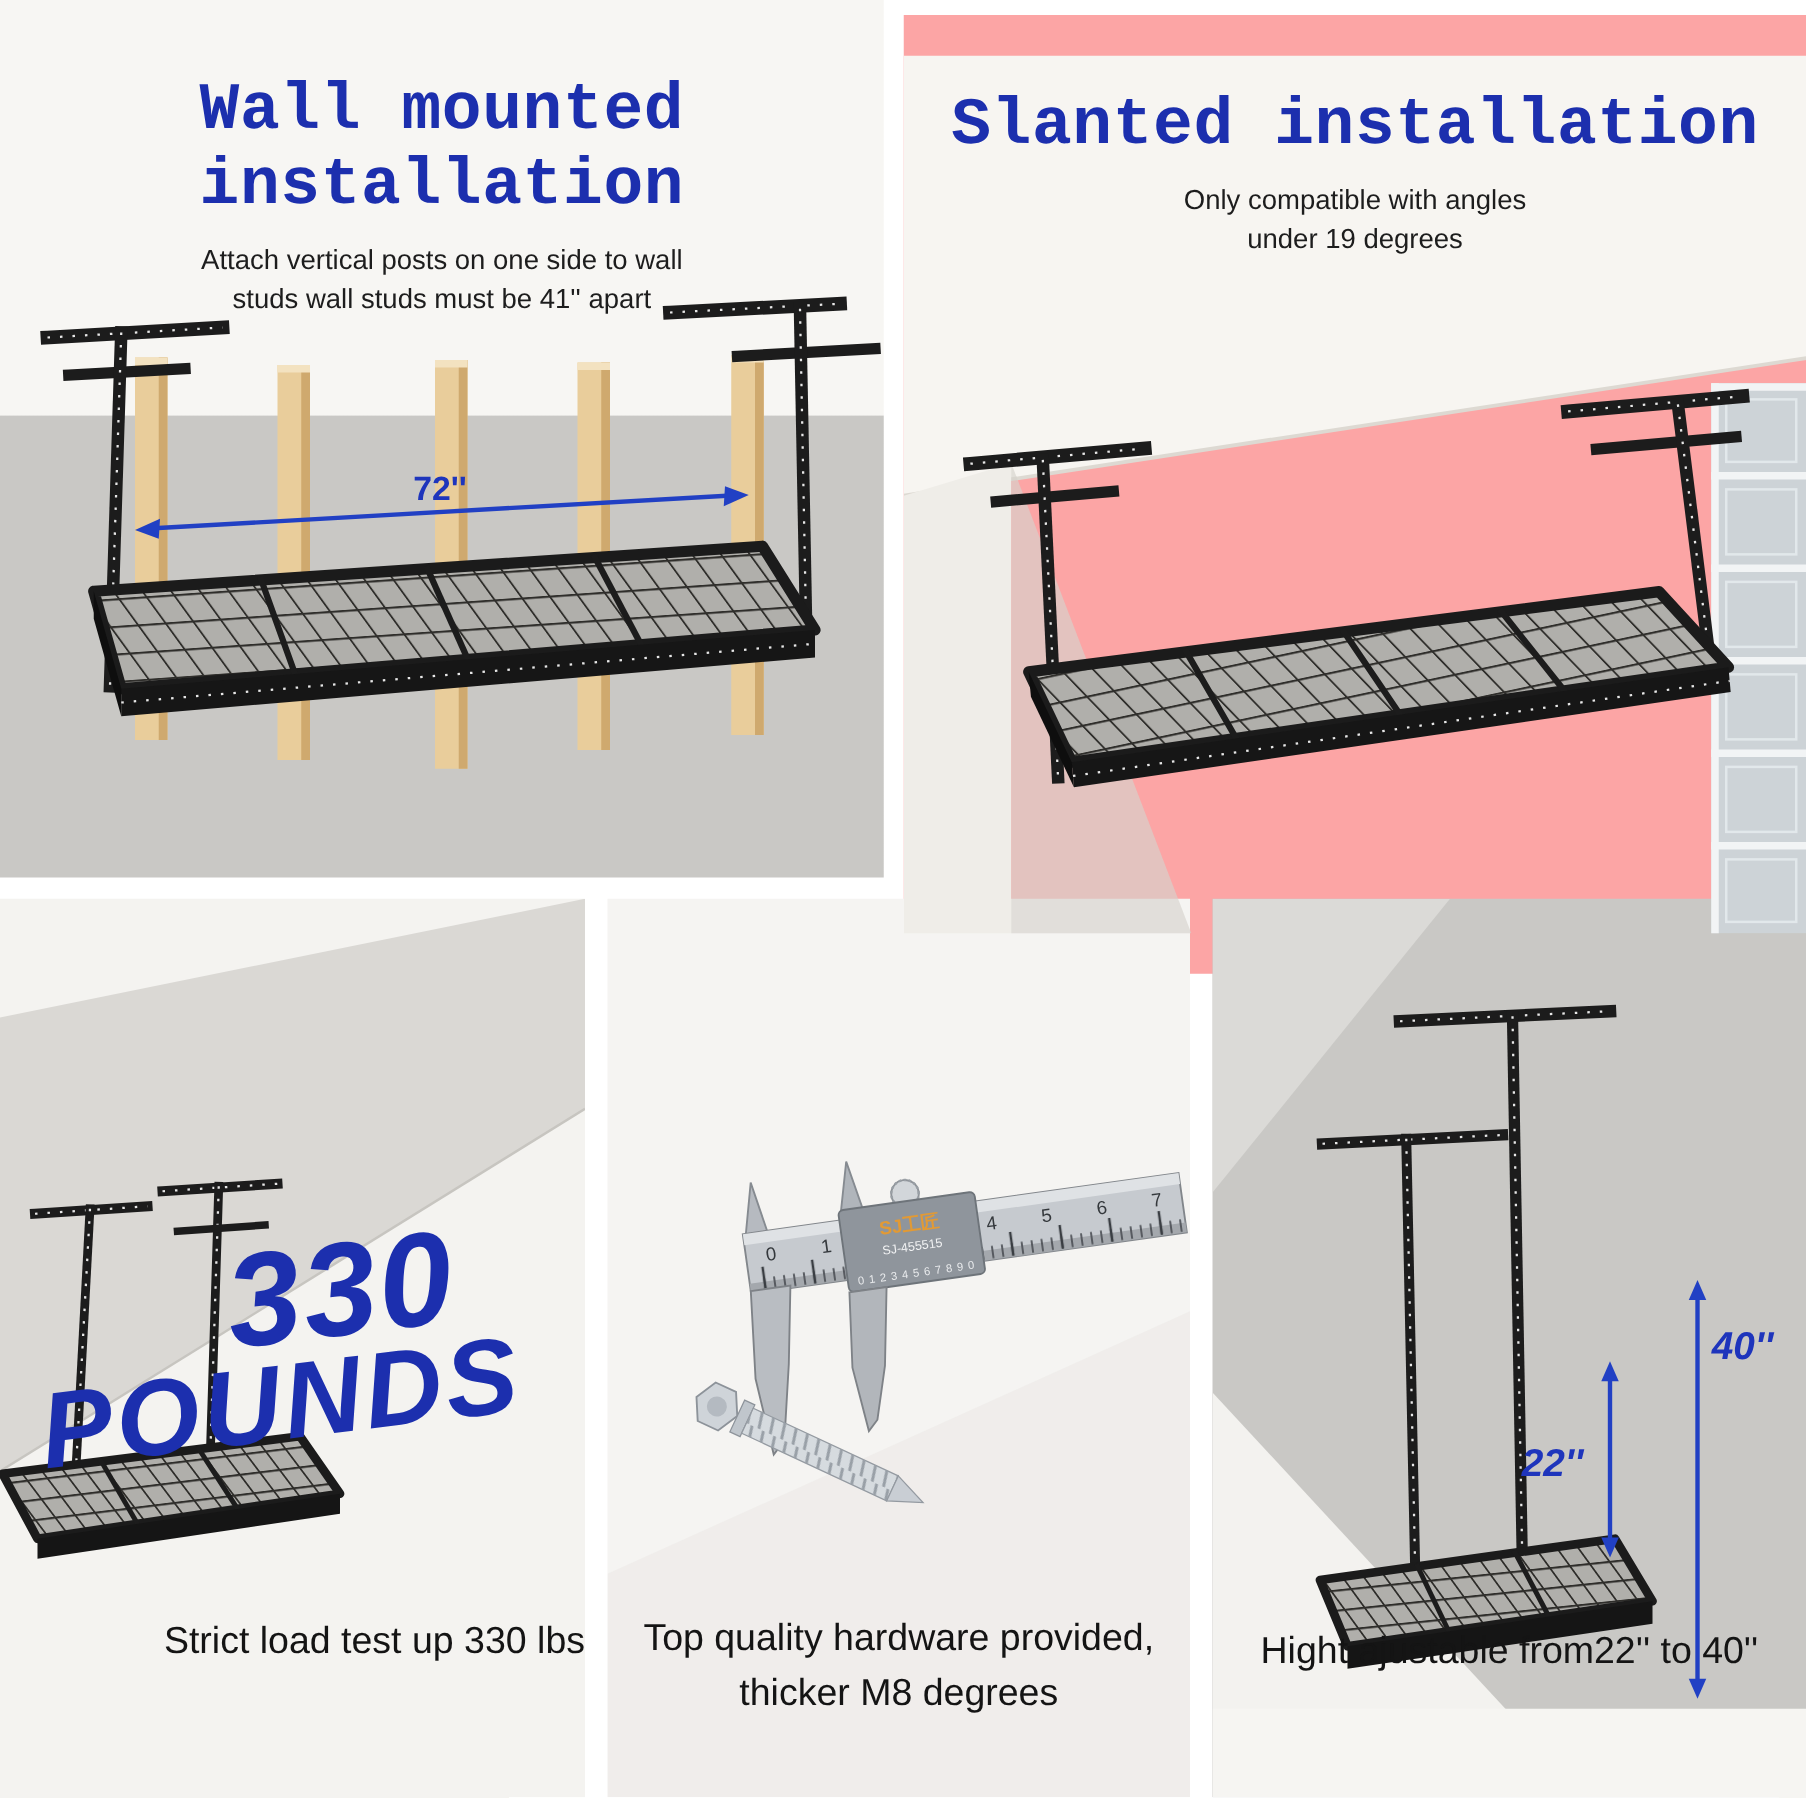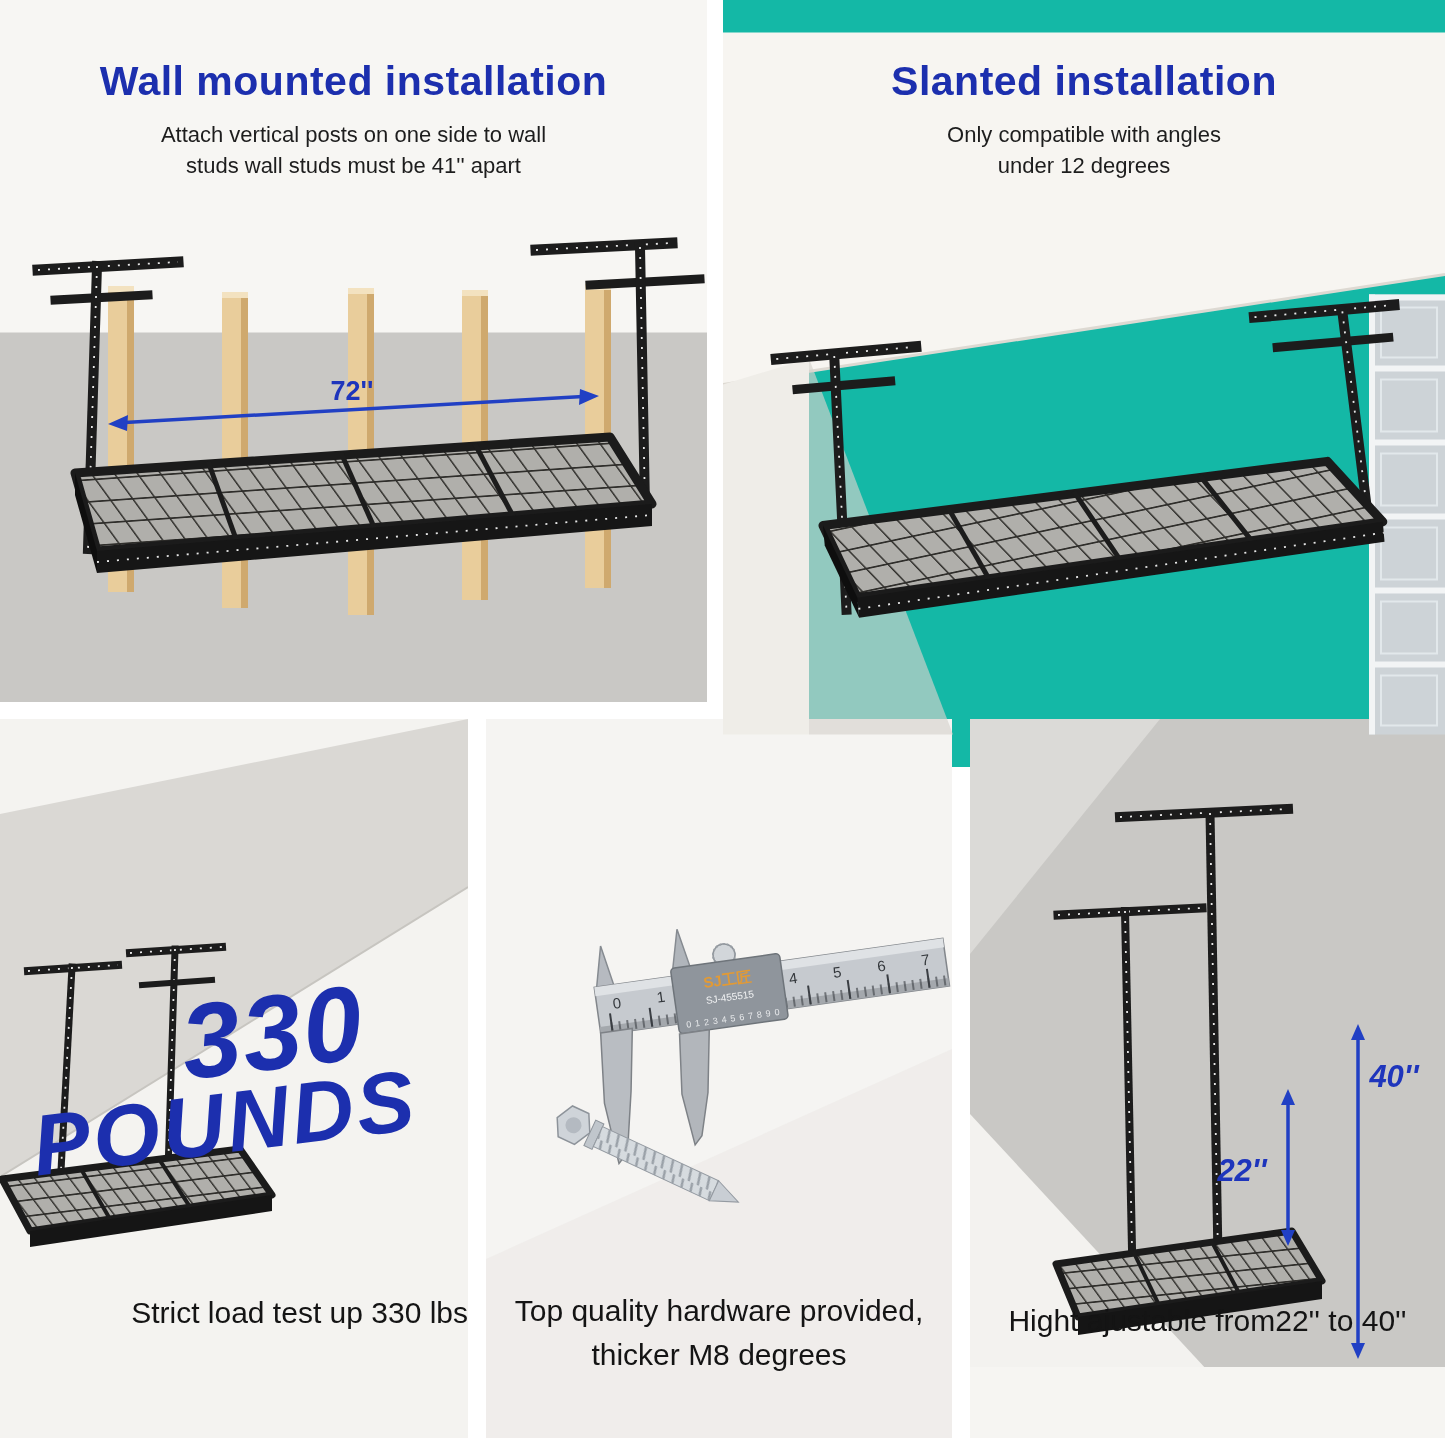--- a/index.html
+++ b/index.html
@@ -1,26 +1,26 @@
 <!DOCTYPE html>
 <html><head>
 <meta charset="utf-8">
 <style>
   html,body{margin:0;padding:0;background:#fff;font-family:"Liberation Sans",sans-serif;}
   .canvas{position:relative;width:1445px;height:1438px;background:#ffffff;overflow:hidden;}
   .panel{position:absolute;overflow:hidden;}
   .panel-tl{left:0;top:0;width:707px;height:702px;
     background:linear-gradient(to bottom,#f7f6f3 0,#f7f6f3 332px,#c9c8c5 333px,#c9c8c5 100%);}
-  .panel-tr{left:723px;top:0;width:722px;height:767px;background:#14b8a6;}
+  .panel-tr{left:723px;top:12px;width:722px;height:767px;background:#fca5a5;}
   .panel-bl{left:0;top:719px;width:468px;height:719px;background:#f4f3f0;}
   .panel-bm{left:486px;top:719px;width:466px;height:719px;background:#f5f4f2;}
   .panel-br{left:970px;top:719px;width:475px;height:719px;background:#c9c8c5;}
 
   .panel-head{position:relative;z-index:2;text-align:center;}
-  .panel-title{margin:58px 10px 0 10px;font-size:41px;font-weight:bold;color:#1c2fae;letter-spacing:.5px;}
+  .panel-title{margin:58px 10px 0 10px;font-size:53px;font-weight:bold;color:#1c2fae;letter-spacing:.5px;font-family:Liberation Mono, monospace;}
   .panel-sub{margin:14px 18px 0 18px;font-size:22px;color:#1d1d1d;line-height:1.42;font-weight:500;}
 
   .art{position:absolute;inset:0;width:100%;height:100%;z-index:1;}
 
   .bar{stroke:#1c1c1c;fill:none;stroke-linecap:square;}
   .w11{stroke-width:11px;}.w10{stroke-width:10px;}.w9{stroke-width:9px;}
   .w8{stroke-width:8px;}.w7{stroke-width:7px;}.w6{stroke-width:6px;}
   .w5{stroke-width:5px;}.w4{stroke-width:4px;}
   .dotline{stroke:#ffffff;stroke-width:1.8px;fill:none;stroke-dasharray:2 8;opacity:.9;}
 
@@ -159,21 +159,21 @@
         <path class="bar w5" d="M473 455 L518 523"></path>
         <polygon points="120,545 650,515 650,535 120,565" fill="#161616"></polygon>
         <polygon points="92,470 120,545 120,565 92,490" fill="#0e0e0e"></polygon>
         <path class="dotline" d="M120 556 L650 526"></path>
       </g>
     </svg>
     <header class="panel-head">
       <h2 class="panel-title">Slanted installation</h2>
       <p class="panel-sub">
         <span>Only compatible with angles</span><br>
-        <span>under 12 degrees</span>
+        <span>under 19 degrees</span>
       </p>
     </header>
   </section>
 
   <section class="panel panel-bl">
     <svg class="art" viewBox="0 0 468 719">
       <defs>
         <pattern id="meshC" width="16" height="16" patternUnits="userSpaceOnUse" patternTransform="rotate(-7) skewX(30)">
           <rect width="16" height="16" fill="#b0afab"></rect>
           <path d="M0 0.8 H16 M0.8 0 V16" stroke="#2f2e2b" stroke-width="1.6"></path>

